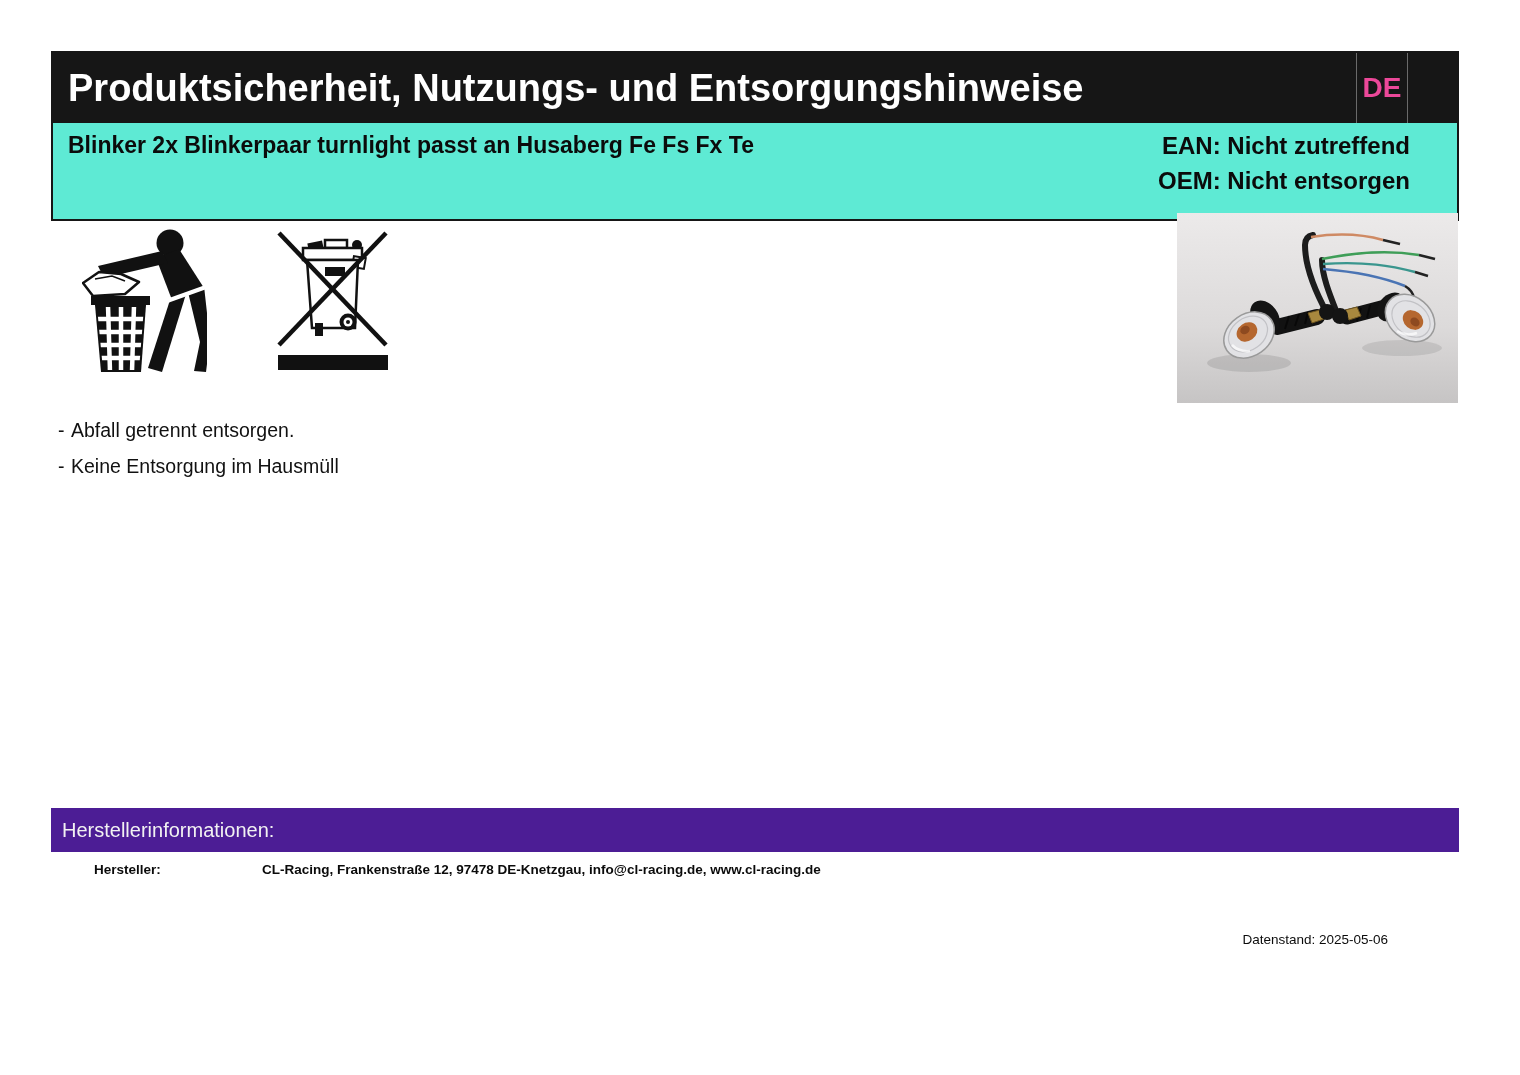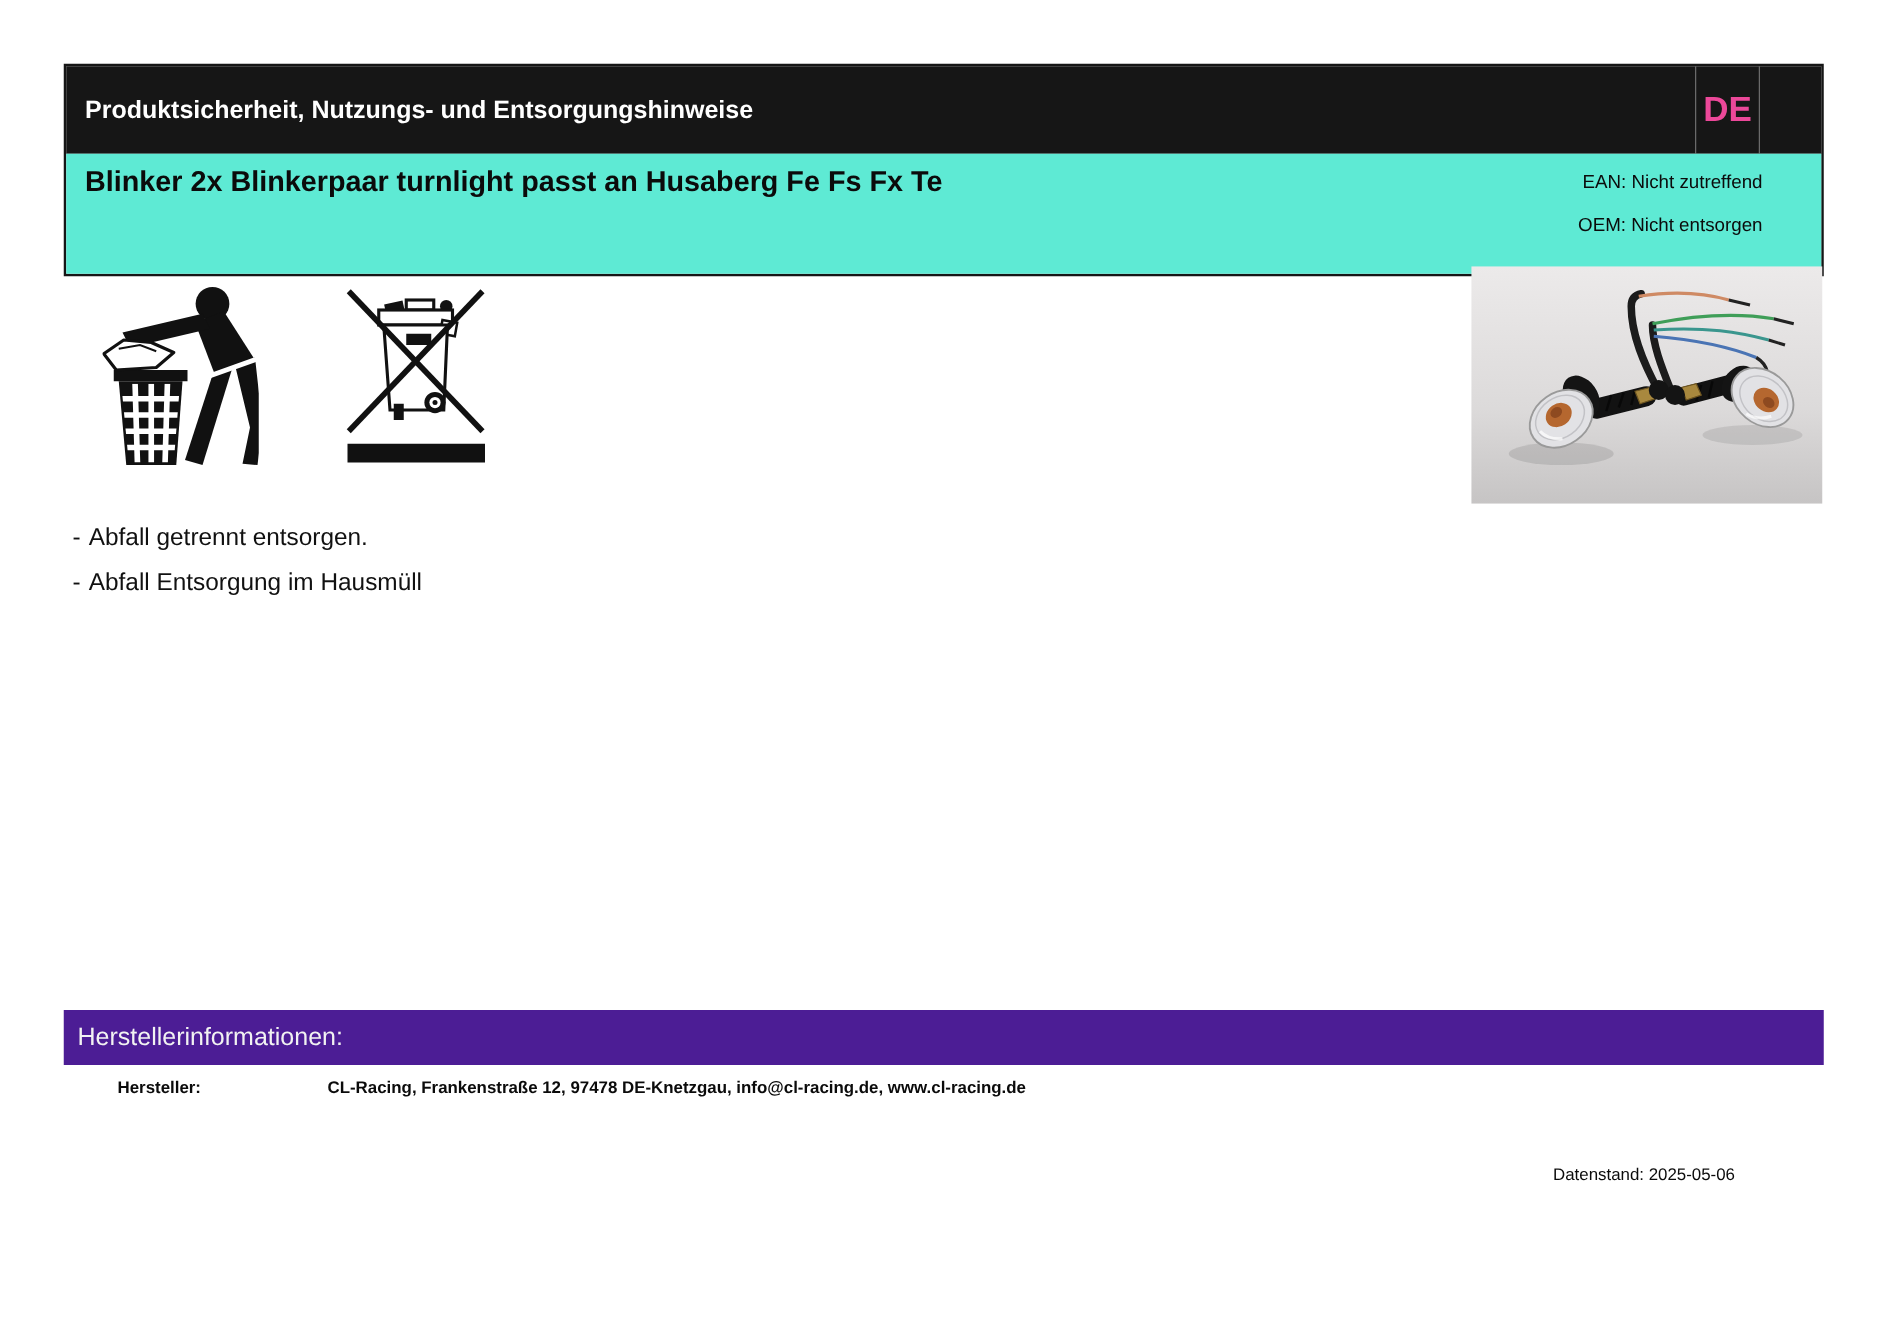--- a/index.html
+++ b/index.html
@@ -10,37 +10,37 @@
   
   .header-block{
     position:absolute;left:51px;top:51px;width:1408px;
     border:2px solid #161616;box-sizing:border-box;
   }
   .header-bar{
     position:relative;height:70px;background:#161616;color:#ffffff;
     display:flex;align-items:center;
   }
   .header-title{
-    font-size:20px;font-weight:bold;padding-left:15px;white-space:nowrap;
+    font-size:38px;font-weight:bold;padding-left:15px;white-space:nowrap;
   }
   .lang-box{
     position:absolute;top:0;right:49px;width:52px;height:70px;
     border-left:1px solid #6a6a6a;border-right:1px solid #6a6a6a;
     box-sizing:border-box;display:flex;align-items:center;justify-content:center;
     font-size:28px;font-weight:bold;color:#ec4899;
   }
   .subheader{
     position:relative;height:96px;background:#5eead4;
   }
   .product-title{
     position:absolute;left:15px;top:9px;font-size:23px;font-weight:bold;white-space:nowrap;
   }
   .codes{
     position:absolute;right:47px;top:5px;text-align:right;
-    font-size:15px;font-weight:normal;line-height:35px;white-space:nowrap;
+    font-size:24px;font-weight:bold;line-height:35px;white-space:nowrap;
   }
   
   .icon-tidyman{position:absolute;left:82px;top:228px;width:125px;height:144px;}
   .icon-weee{position:absolute;left:277px;top:230px;width:111px;height:142px;}
   
   .product-photo{position:absolute;left:1177px;top:213px;width:281px;height:190px;}
   
   .notes{position:absolute;left:58px;top:412px;font-size:19.5px;color:#111;}
   .note-line{display:flex;height:36px;align-items:center;}
   .note-bullet{width:13px;}
@@ -170,21 +170,21 @@
     <path d="M220,118 a20,16 0 0 0 20,2" fill="none" stroke="#ffffff" stroke-width="2.5" opacity="0.7"></path>
   </svg>
 
   <div class="notes">
     <div class="note-line">
       <span class="note-bullet">-</span>
       <span>Abfall getrennt entsorgen.</span>
     </div>
     <div class="note-line">
       <span class="note-bullet">-</span>
-      <span>Abfall Entsorgung im Hausmüll</span>
+      <span>Keine Entsorgung im Hausmüll</span>
     </div>
   </div>
 
   <div class="mfg-bar">
     <span>Herstellerinformationen:</span>
   </div>
   <div class="mfg-label">Hersteller:</div>
   <div class="mfg-value">CL-Racing, Frankenstraße 12, 97478 DE-Knetzgau, info@cl-racing.de, www.cl-racing.de</div>
 
   <div class="datenstand">Datenstand: 2025-05-06</div>

